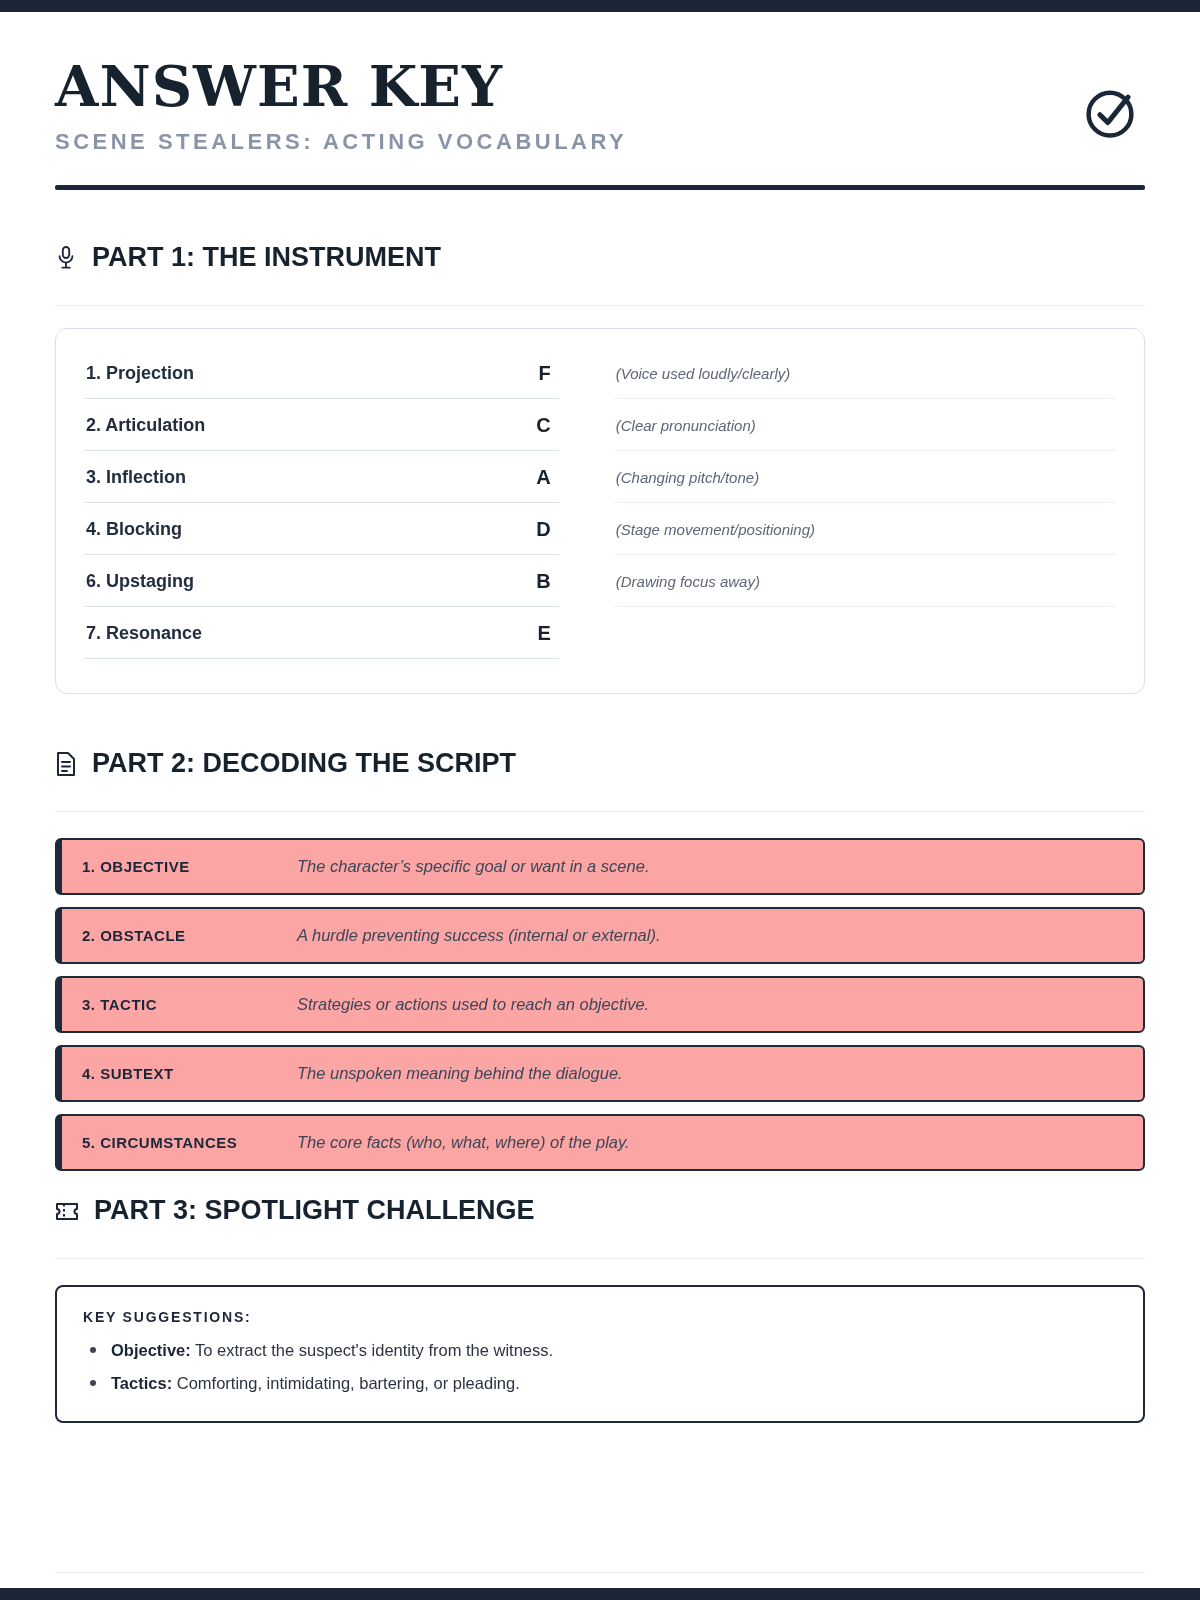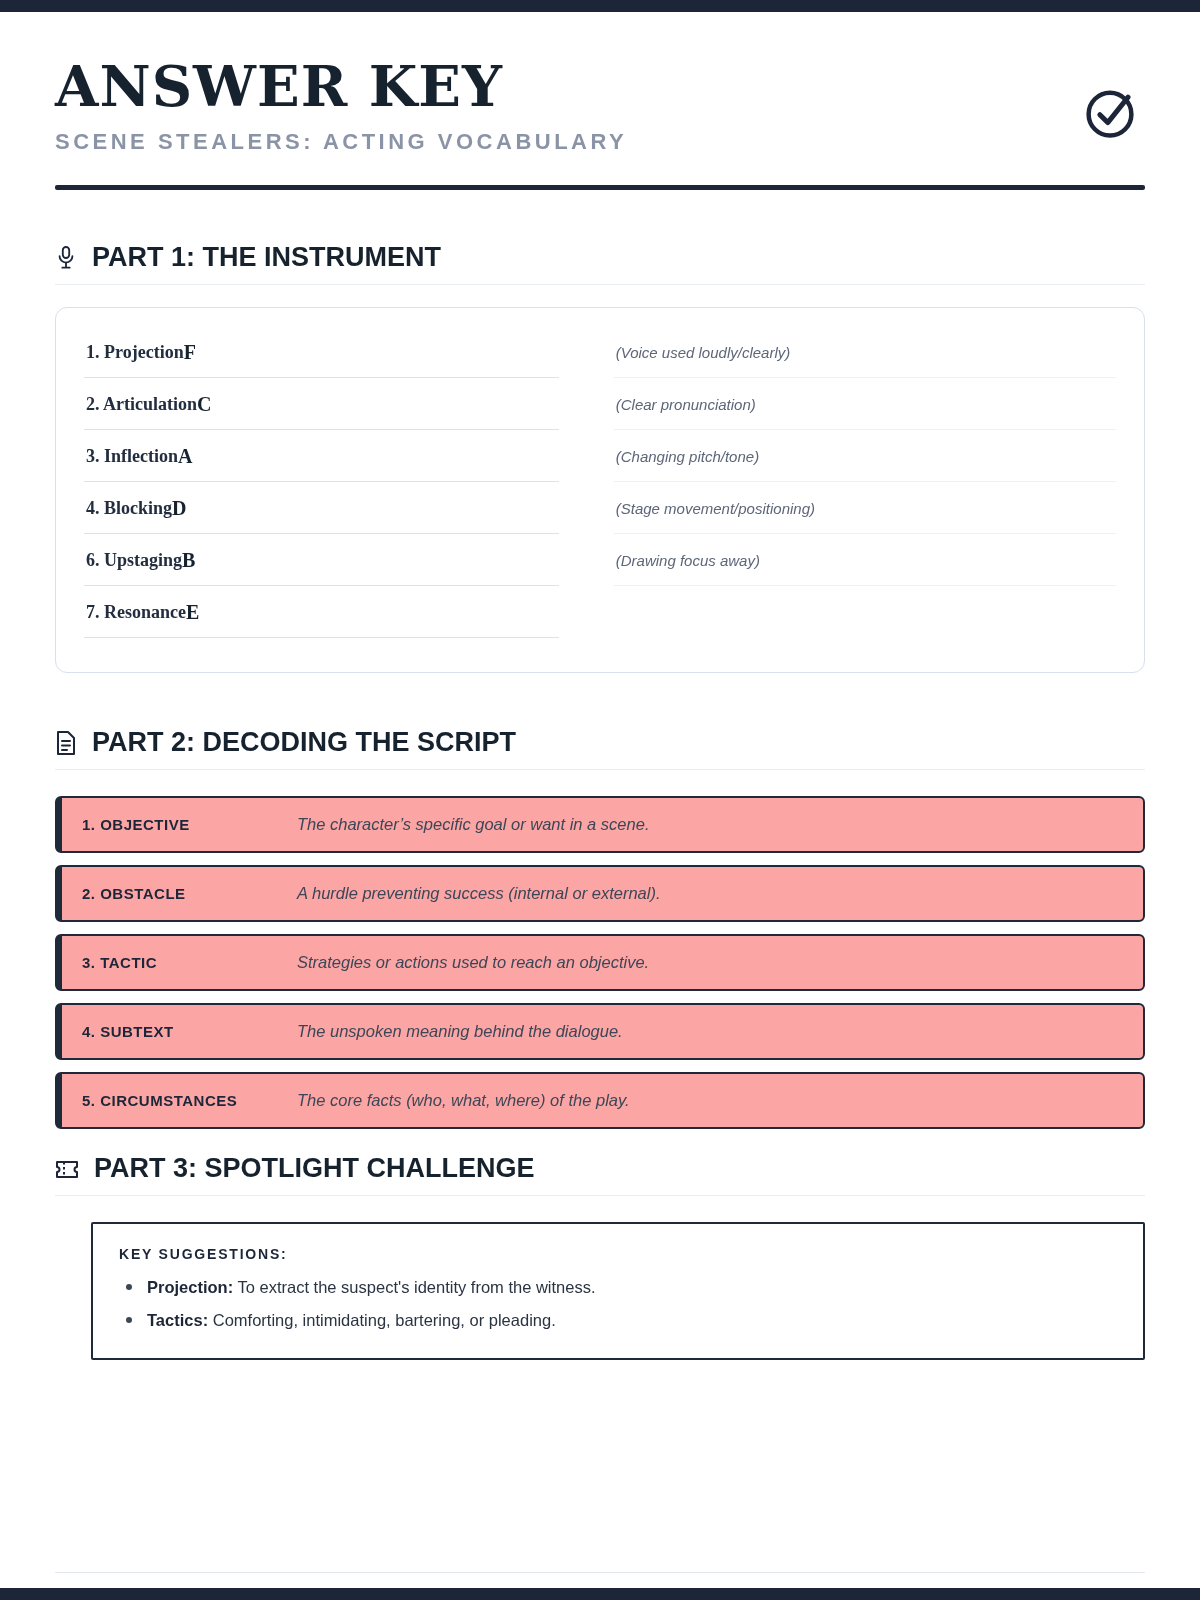--- a/index.html
+++ b/index.html
@@ -23,42 +23,41 @@
     color: #17222f; line-height: 1;
   }
   .page-subtitle { margin-top: 15px; font-size: 22px; letter-spacing: 3.5px; color: #8b94a6; font-weight: 600; }
   .check-icon { margin-top: 28px; margin-right: 8px; }
   .header-rule { height: 5px; background: #1c2638; margin-top: 30px; border-radius: 2px; }
 
   
   .section-heading {
     display: flex; align-items: center; gap: 15px;
     font-size: 27px; font-weight: 800; color: #17222f;
-    padding-bottom: 11px; border-bottom: 1px solid #e9eef5;
+    padding-bottom: 32px; border-bottom: 1px solid #e9eef5;
   }
   .section-heading .icon { display: inline-flex; align-items: center; }
   .sh1 { margin-top: 52px; }
   .sh2 { margin-top: 54px; }
   .sh3 { margin-top: 24px; }
 
   
   .vocab-box {
     margin-top: 22px;
     border: 1.5px solid #d8e0ec;
     border-radius: 12px;
     padding: 18px 28px 34px 28px;
     background: #ffffff;
   }
   .vocab-row { display: flex; align-items: stretch; }
   .vocab-left {
     flex: 0 0 46%;
-    display: flex; justify-content: flex-start; align-items: center;
+    display: flex; justify-content: space-between; align-items: center;
     border-bottom: 1.5px solid #dde3ec;
     padding: 15px 8px 13px 2px;
-    font-family: Liberation Serif, serif;
   }
   .term { font-size: 18px; font-weight: 700; color: #222d40; }
   .letter { font-size: 20px; font-weight: 800; color: #17222f; }
   .vocab-desc {
     flex: 1; margin-left: 55px;
     border-bottom: 1px solid #edf0f6;
     padding: 15px 2px 13px 2px;
     font-style: italic; font-size: 15px; color: #5c6678;
     display: flex; align-items: center;
   }
@@ -74,24 +73,23 @@
     background: #fca5a5;
   }
   .def-card.first { margin-top: 26px; }
   .def-term { flex: 0 0 215px; font-size: 15px; font-weight: 800; letter-spacing: 0.5px; color: #1c2638; }
   .def-text { font-style: italic; font-size: 16.5px; color: #3d4656; }
 
   
   .key-box {
     margin-top: 26px;
     border: 2px solid #1e2a3a;
-    border-radius: 2px;
+    border-radius: 8px;
     padding: 22px 26px 26px;
     background: #ffffff;
-    margin-left: 36px;
   }
   .key-title { font-size: 14px; font-weight: 800; letter-spacing: 1.8px; color: #1c2638; }
   .key-list { margin-top: 14px; list-style: none; }
   .key-list li {
     position: relative; padding-left: 28px;
     font-size: 16.5px; color: #2a3442; margin-top: 11px; line-height: 1.35;
   }
   .key-list li::before {
     content: ""; position: absolute; left: 7px; top: 8px;
     width: 6px; height: 6px; border-radius: 50%; background: #3d4656;
@@ -225,21 +223,21 @@
         <line x1="9" y1="4" x2="9" y2="19" stroke="#1c2638" stroke-width="2" stroke-dasharray="2.5 2.5"></line>
       </svg>
     </span>
     <span>PART 3: SPOTLIGHT CHALLENGE</span>
   </div>
 
   <div class="key-box">
     <div class="key-title">KEY SUGGESTIONS:</div>
     <ul class="key-list">
       <li>
-        <span class="bullet-label">Projection:</span>
+        <span class="bullet-label">Objective:</span>
         <span>To extract the suspect's identity from the witness.</span>
       </li>
       <li>
         <span class="bullet-label">Tactics:</span>
         <span>Comforting, intimidating, bartering, or pleading.</span>
       </li>
     </ul>
   </div>
 
 </div>

